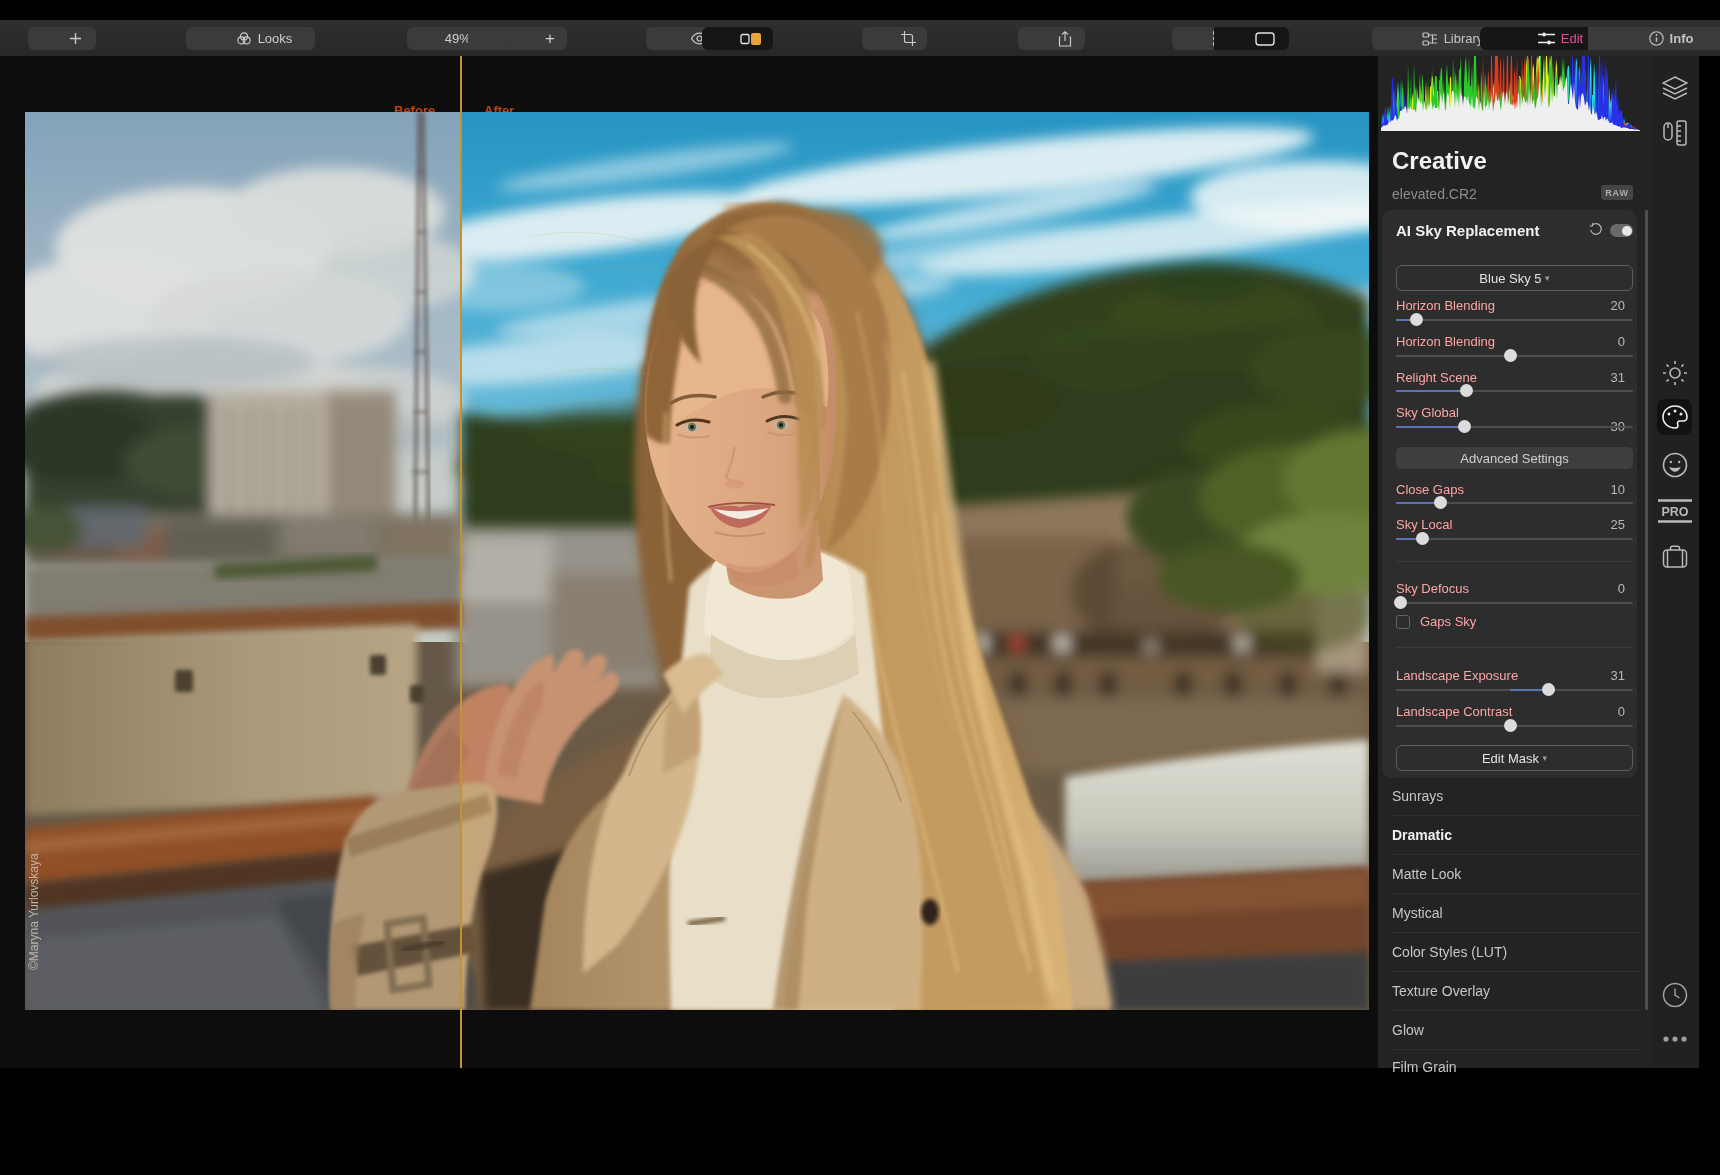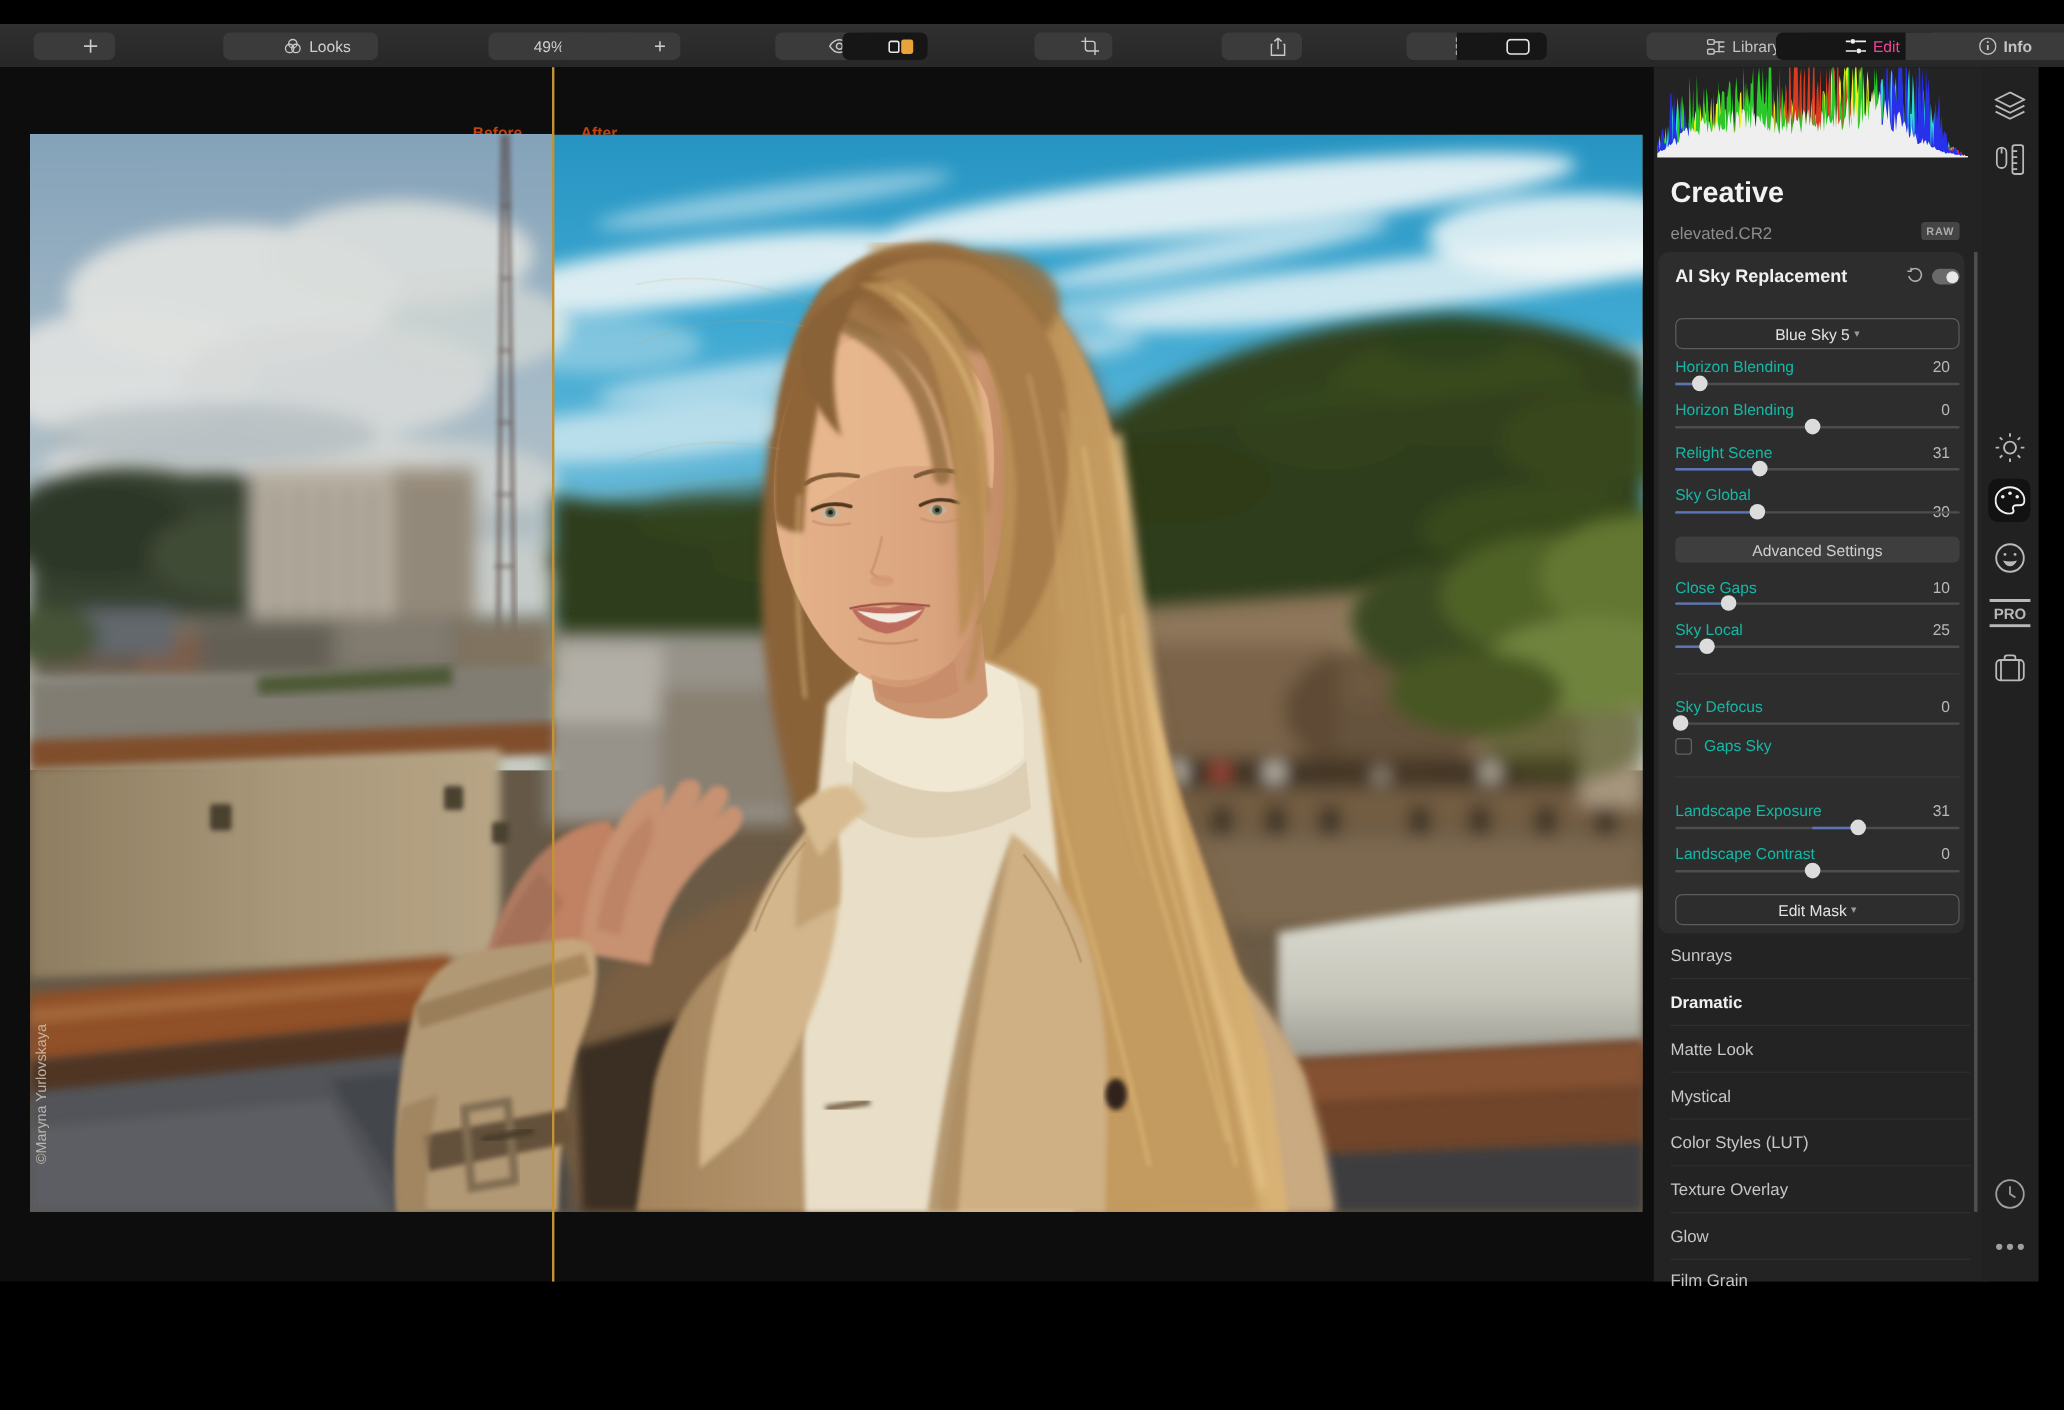--- a/index.html
+++ b/index.html
@@ -9,21 +9,21 @@
     background:linear-gradient(#303030,#272727);border-bottom:1px solid #161616;}
   .tbtn{position:absolute;top:7px;height:23px;background:#3b3b3b;border-radius:6px;
     color:#cfcfcf;font-size:13px;display:flex;align-items:center;justify-content:center;gap:6px;padding-left:27px;}
   .tbtn.dark{background:#161616;}
   #workspace{left:0;top:56px;width:1378px;height:1012px;background:#0d0d0d;}
   .balabel{position:absolute;top:7px;font-size:13px;font-weight:700;color:#c2410c;margin-top:40px;}
   #panel{left:1378px;top:56px;width:278px;height:1012px;background:#232323;}
   #strip{left:1652px;top:56px;width:47px;height:1012px;background:#212121;}
   #stripedge{left:1699px;top:56px;width:21px;height:1012px;background:#000;}
   .card{position:absolute;left:4px;top:154px;width:255px;height:568px;background:#2d2d2d;border-radius:9px;}
-  .slab{position:absolute;left:14px;font-size:13px;color:#14b8a6;}
+  .slab{position:absolute;left:14px;font-size:13px;color:#fca5a5;}
   .sval{position:absolute;right:12px;font-size:13px;color:#b9b9b9;}
   .track{position:absolute;left:14px;width:237px;height:2px;background:#4d4d4d;border-radius:1px;}
   .fill{position:absolute;height:2px;background:#5c74b4;border-radius:1px;top:0;}
   .thumb{position:absolute;top:-6px;width:13px;height:13px;border-radius:50%;background:#dcdcdc;}
   .cdiv{position:absolute;left:14px;width:237px;height:1px;background:#3b3b3b;}
   .obtn{position:absolute;left:14px;width:235px;height:24px;border:1px solid #5d5d5d;border-radius:6px;
     color:#e3e3e3;font-size:13px;display:flex;align-items:center;justify-content:center;}
   .item{position:absolute;left:14px;font-size:14px;color:#c6c6c6;}
   .idiv{position:absolute;left:14px;width:250px;height:1px;background:#2f2f2f;}
   .icn{position:absolute;left:1652px;width:46px;display:flex;justify-content:center;}

